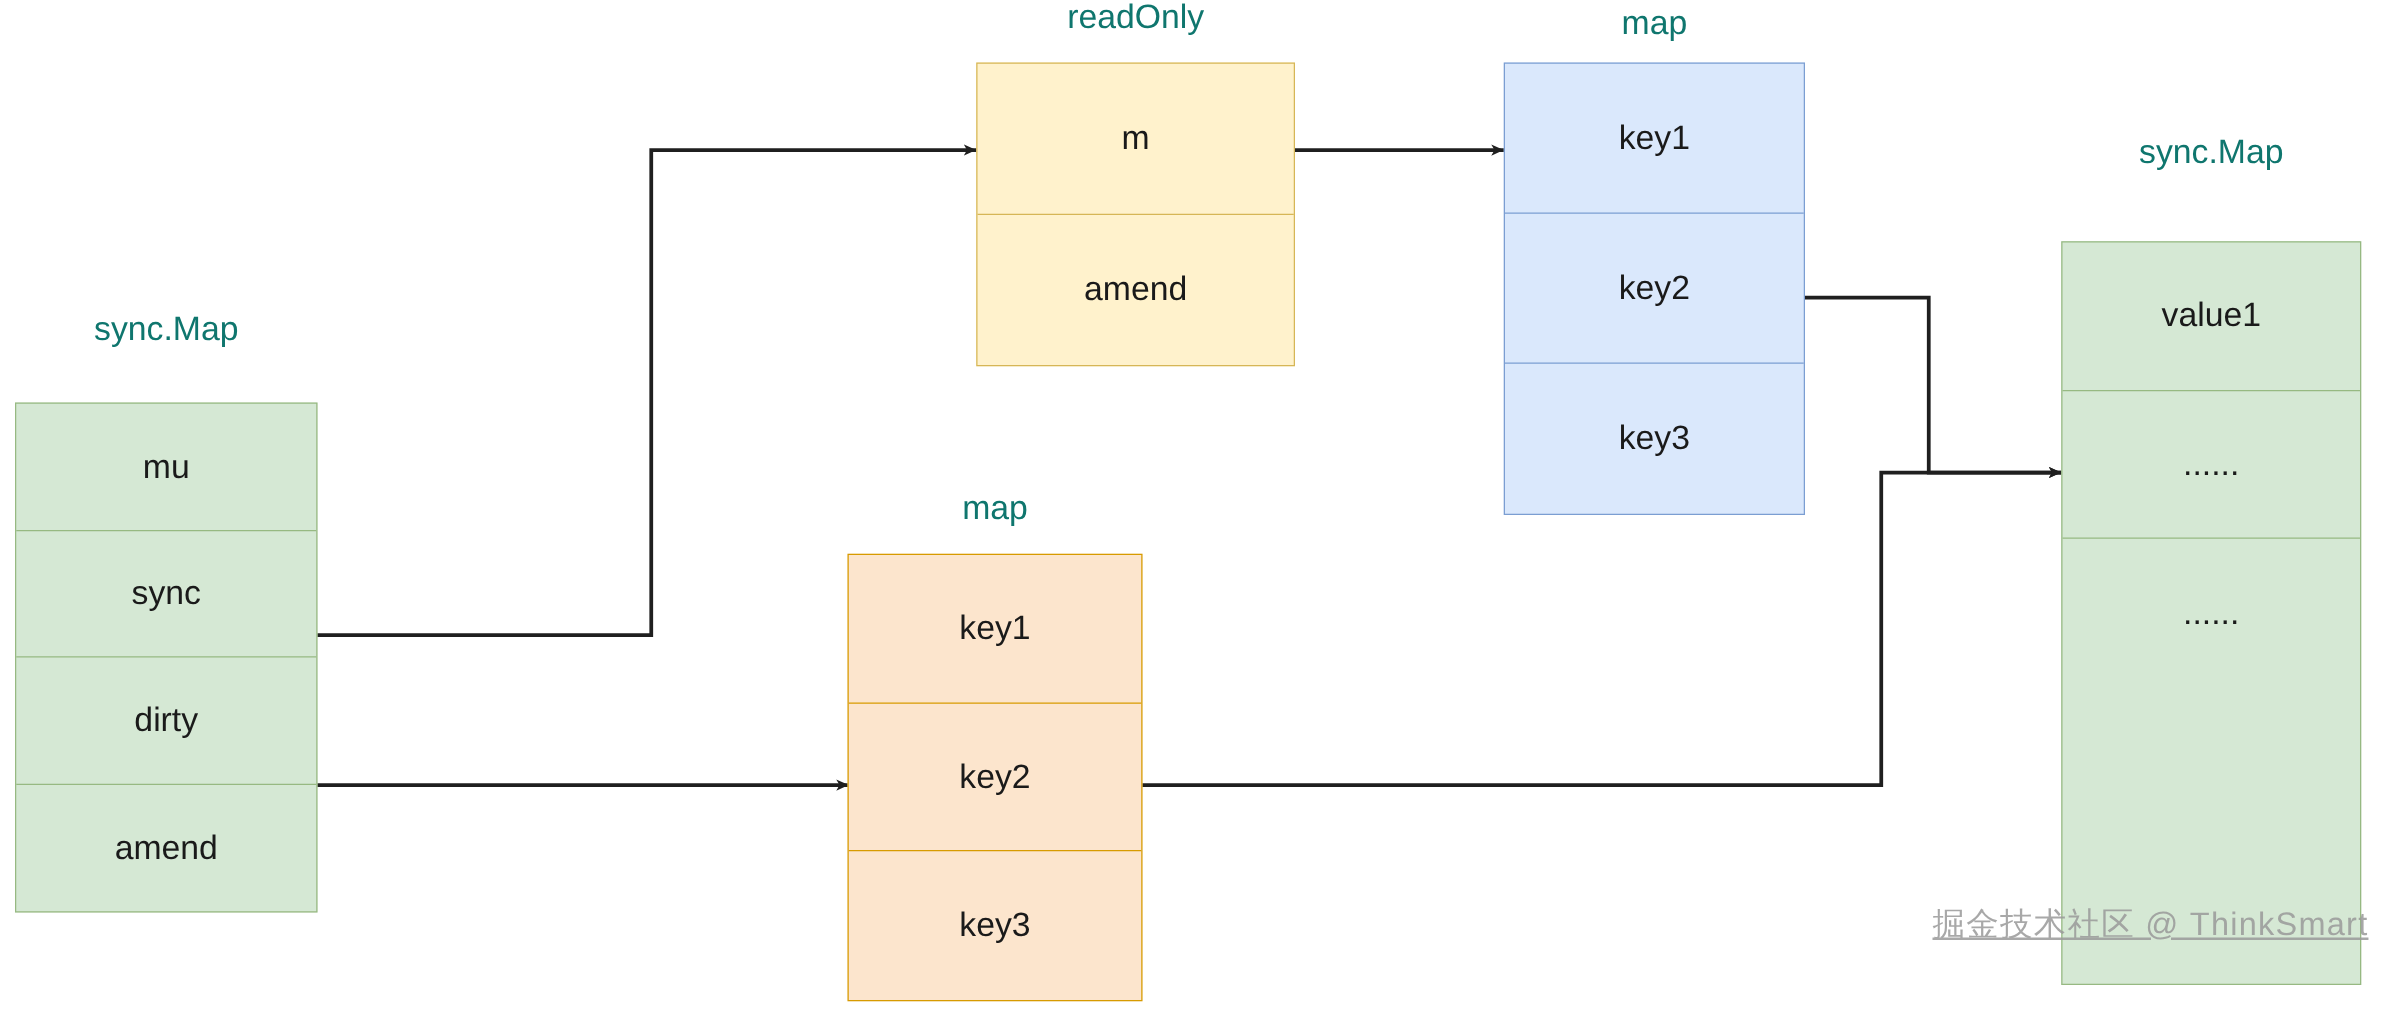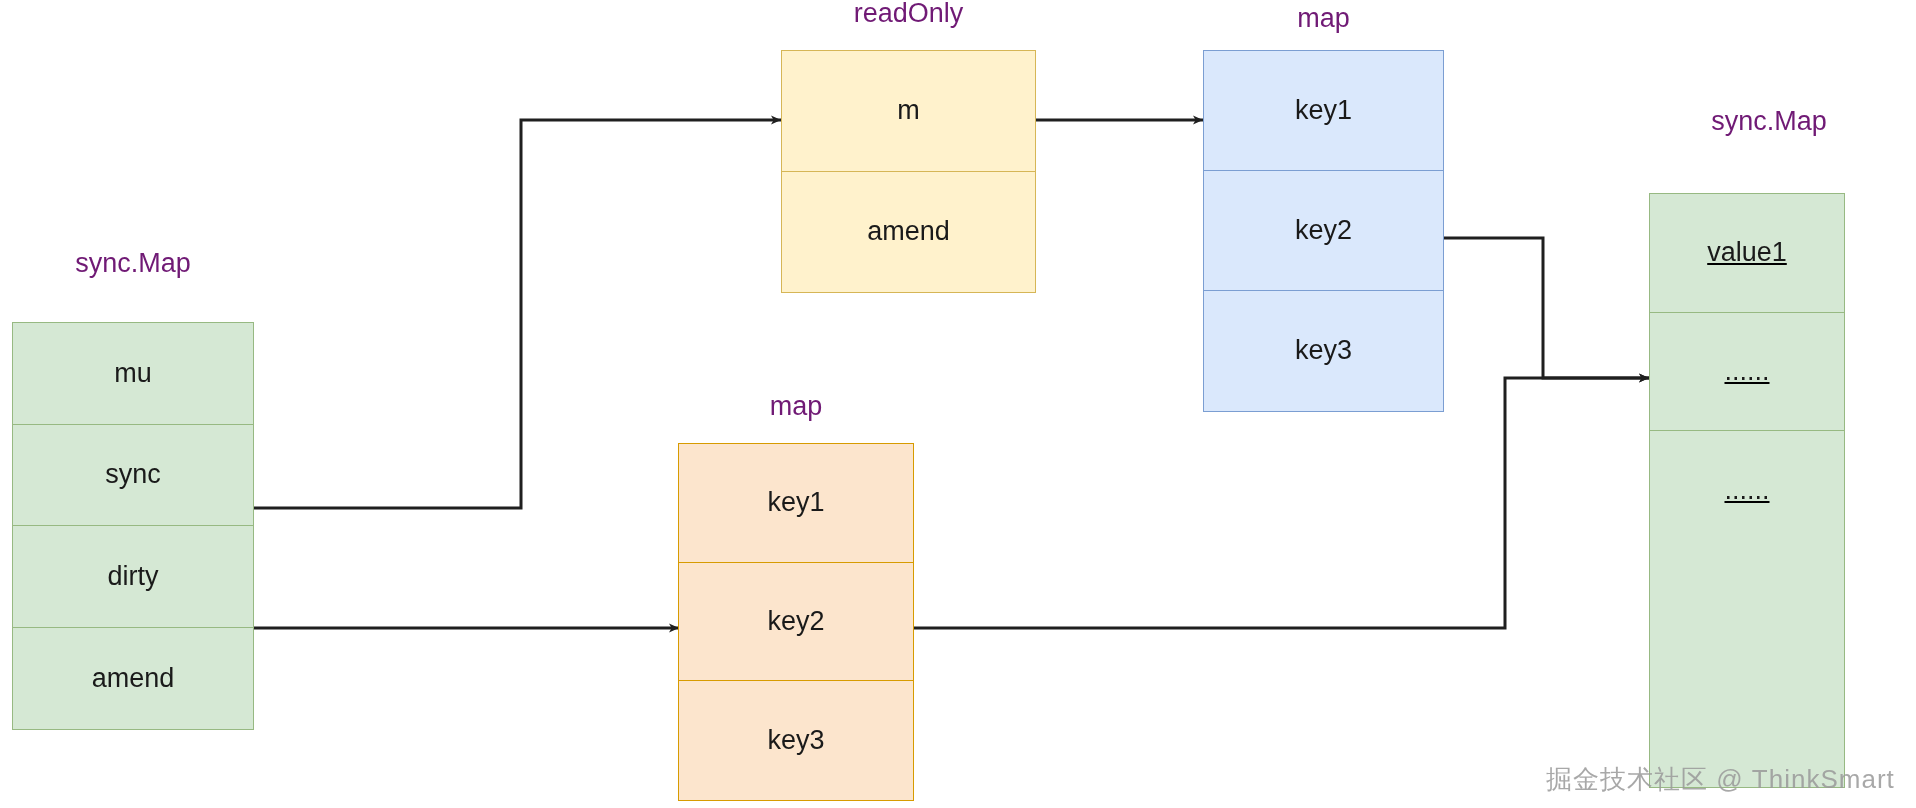--- a/index.html
+++ b/index.html
@@ -19,21 +19,21 @@
   }
   .box-group {
     position: absolute;
   }
   .box-title {
     position: absolute;
     left: 0;
     width: 100%;
     text-align: center;
     font-size: 27px;
-    color: #701a75;
+    color: #0f766e;
     white-space: nowrap;
     line-height: 1;
   }
   .stack {
     position: absolute;
     box-sizing: border-box;
     display: flex;
     flex-direction: column;
   }
   .cell {
@@ -138,22 +138,22 @@
     <div class="box-title" style="top:0px;">map</div>
     <div class="stack" style="left:0; top:50px; width:236px; height:358px;">
       <div class="cell" style="height:33.34%">key1</div>
       <div class="cell" style="height:33.33%">key2</div>
       <div class="cell" style="height:33.33%">key3</div>
     </div>
   </div>
 
   <div class="box-group green" style="left:1649px; top:108px; width:240px;">
     <div class="box-title" style="top:0px;">sync.Map</div>
-    <div class="stack" style="left:0; top:85px; width:196px; height:595px;text-decoration:underline;">
+    <div class="stack" style="left:0; top:85px; width:240px; height:595px;">
       <div class="cell" style="height:20%">value1</div>
       <div class="cell" style="height:20%">......</div>
       <div class="cell" style="height:20%">......</div>
     </div>
   </div>
 
-  <div class="watermark" style="left:1546px; top:762px;">掘金技术社区 @ ThinkSmart</div>
+  <div class="watermark" style="left:1546px; top:722px;text-decoration:underline;">掘金技术社区 @ ThinkSmart</div>
 
 </div>
 
 </body></html>

